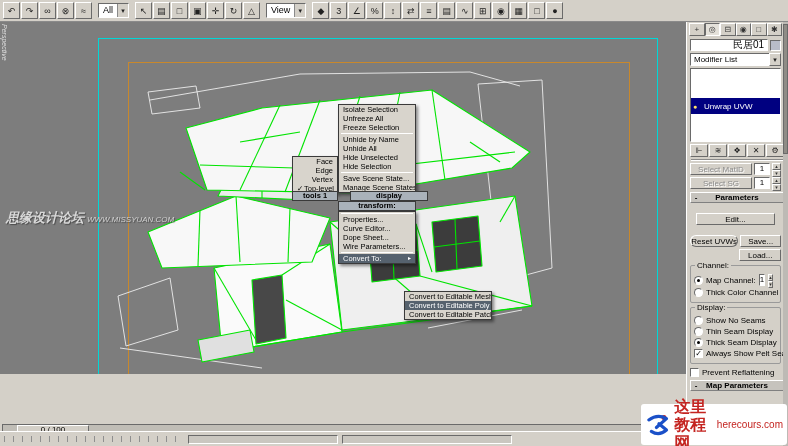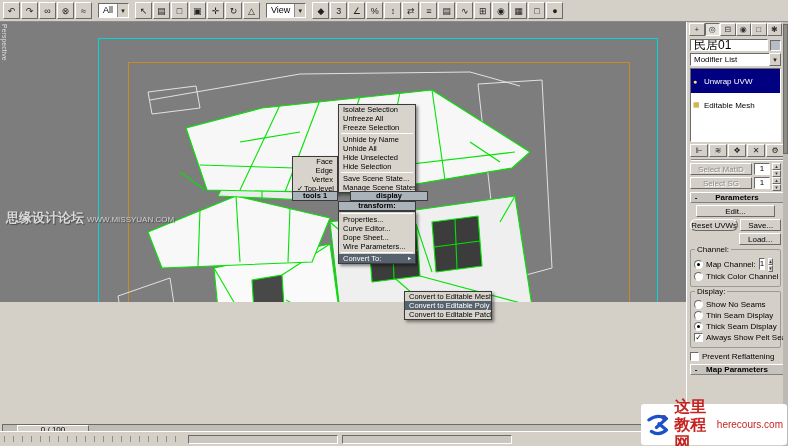--- a/index.html
+++ b/index.html
@@ -16,22 +16,22 @@
     font-size:9px; color:#222; background:var(--ui_gray,#d4d0c8);
     border:1px solid; border-color:#ffffff #6a6a6a #6a6a6a #ffffff; }
   .tsep { width:4px; height:17px; flex:0 0 auto; }
   .combo { height:15px; display:flex; align-items:stretch; flex:0 0 auto;
     border:1px solid; border-color:#6a6a6a #ffffff #ffffff #6a6a6a; background:#fff; }
   .combo-text { padding:0 4px; font-size:9px; line-height:13px; color:#000; }
   .combo-arrow { width:11px; background:var(--ui_gray,#d4d0c8); border-left:1px solid #8a8a8a;
     font-size:7px; display:flex; align-items:center; justify-content:center; color:#222; }
 
   
-  #viewport { position:absolute; left:0; top:22px; width:686px; height:280px;
-    background:var(--viewport_gray,#7d7d7d); overflow:hidden; }
+  #viewport { position:absolute; left:0; top:22px; width:686px; height:352px;
+    background:var(--viewport_gray,#7d7d7d); overflow:hidden;font-style:italic; }
   .vp-label { position:absolute; left:1px; top:2px; writing-mode:vertical-rl; font-size:7px;
     color:#dedede; letter-spacing:0; z-index:6; }
   .safe-outer { position:absolute; left:98px; top:16px; width:560px; height:364px;
     border:1px solid var(--safe_cyan,#00d8d8); z-index:2; }
   .safe-inner { position:absolute; left:128px; top:40px; width:502px; height:316px;
     border:1px solid var(--safe_orange,#c8882c); z-index:2; }
   .scene { position:absolute; left:0; top:0; z-index:3; }
   .g { stroke:var(--wire_green,#00e400); stroke-width:1.1; }
   .w { stroke:#ececec; stroke-width:1; fill:none; opacity:.9; }
   .r { stroke:#ff2020; stroke-width:1.2; }
@@ -64,30 +64,30 @@
   #panel { position:absolute; left:686px; top:22px; width:102px; height:424px;
     background:var(--ui_gray,#d4d0c8); border-left:1px solid #ffffff; font-size:8px; color:#000; z-index:10; }
   #panel-scrollbar { position:absolute; right:0; top:0; bottom:0; width:5px; background:#bdbab5; }
   #panel-scrollbar .thumb { position:absolute; top:2px; left:0; width:5px; height:130px;
     background:#8f8c86; border:1px solid #6a6a6a; }
   .tabs { display:flex; height:15px; padding:1px 6px 0 2px; gap:0; }
   .tab { flex:1; height:13px; display:flex; align-items:center; justify-content:center; font-size:8px;
     background:var(--ui_gray,#d4d0c8); border:1px solid; border-color:#ffffff #6a6a6a #6a6a6a #ffffff; color:#333; }
   .tab.active { border-color:#6a6a6a #ffffff #ffffff #6a6a6a; background:#e4e1da; }
   .prow { display:flex; align-items:center; gap:2px; margin:2px 7px 0 3px; }
-  .namefield { flex:1; height:12px; font-size:12px; padding:0 3px; line-height:10px; overflow:hidden; }
+  .namefield { flex:1; height:12px; font-size:10px; padding:0 3px; line-height:10px; overflow:hidden;text-align:right; }
   .swatch { width:11px; height:11px; background:#b8bcc8; border:1px solid; border-color:#6a6a6a #fff #fff #6a6a6a; }
   .modcombo { margin:2px 7px 0 3px; height:13px; display:flex; }
   .modcombo .combo-text { flex:1; font-size:8px; line-height:11px; background:#fff;
     border:1px solid; border-color:#6a6a6a #fff #fff #6a6a6a; border-right:none; padding:0 3px; }
   .modcombo .combo-arrow { width:12px; border:1px solid; border-color:#fff #6a6a6a #6a6a6a #fff;
     background:var(--ui_gray,#d4d0c8); font-size:7px; display:flex; align-items:center; justify-content:center; }
   .stackbox { margin:2px 7px 0 3px; height:74px; background:#fff;
     border:1px solid; border-color:#6a6a6a #fff #fff #6a6a6a; overflow:hidden; }
-  .stackrow { height:24px; display:flex; align-items:center; gap:3px; padding:0 2px; font-size:8px; }
+  .stackrow { height:16px; display:flex; align-items:center; gap:3px; padding:0 2px; font-size:8px;margin-top:29px; }
   .stackrow.sel { background:var(--select_navy,#000080); color:#fff; }
   .sicon { width:8px; font-size:7px; color:#b89b10; }
   .stackrow.sel .sicon { color:#ffe26a; }
   .stacktools { display:flex; gap:1px; margin:2px 7px 0 3px; }
   .stacktools .tbtn { width:18px; height:13px; font-size:8px; }
   .pdivider { height:2px; margin:2px 4px; border-top:1px solid #8a8a8a; border-bottom:1px solid #fff; }
   .pbtn { height:12px; font-size:8px; display:flex; align-items:center; justify-content:center;
     background:var(--ui_gray,#d4d0c8); border:1px solid; border-color:#fff #6a6a6a #6a6a6a #fff; white-space:nowrap; overflow:hidden; }
   .pbtn.disabled { color:#8c8c8c; text-shadow:1px 1px 0 #fff; }
   .spinfield { height:12px; width:16px; background:#fff; border:1px solid; border-color:#6a6a6a #fff #fff #6a6a6a;
@@ -380,21 +380,21 @@
           <span>▾</span>
         </div>
     </div>
 
     <div class="rollhead">
       <span class="mark">-</span>
       <span class="rlabel">Parameters</span>
     </div>
 
     <div class="prow">
-        <div class="pbtn" style="flex:1;margin:0 6px;">Edit...</div>
+        <div class="pbtn" style="flex:1;margin:8px 6px;">Edit...</div>
       </div>
     <div class="prow">
       <div class="pbtn" style="flex:1.2;border-radius:6px;">Reset UVWs</div>
       <div class="pbtn" style="flex:1;">Save...</div>
     </div>
     <div class="prow">
       <div style="flex:1.2;"></div>
       <div class="pbtn" style="flex:1;">Load...</div>
     </div>
 

